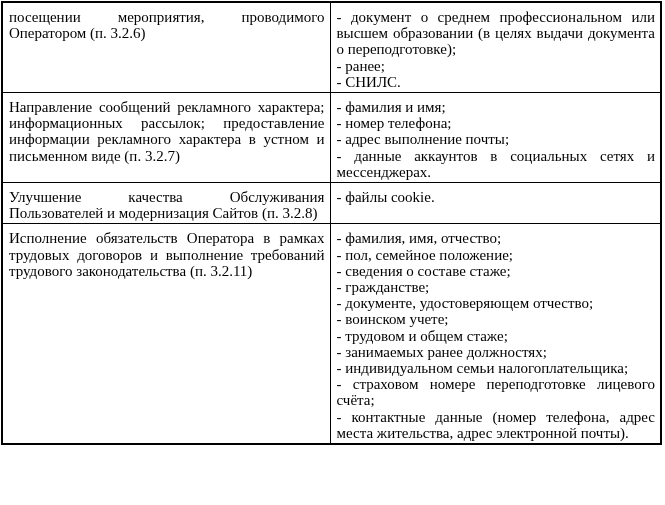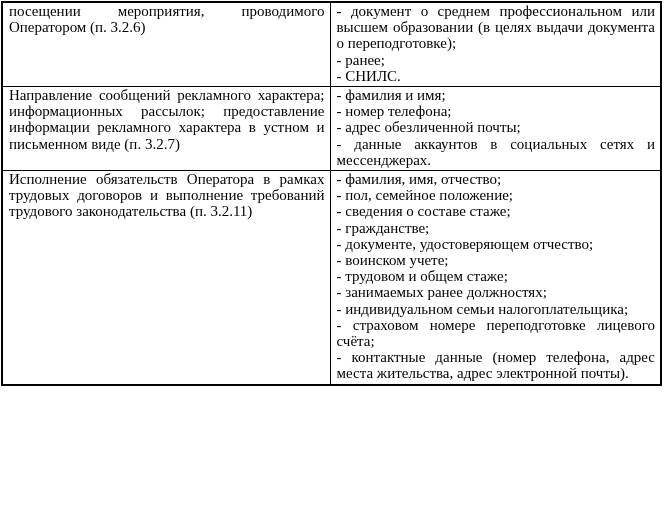--- a/index.html
+++ b/index.html
@@ -17,21 +17,21 @@
   table.doc-table {
     border-collapse: collapse;
     table-layout: fixed;
     width: 661px;
     margin: 1px 0 0 1px;
     border: 2px solid #000000;
   }
   table.doc-table td {
     border: 1px solid #000000;
     vertical-align: top;
-    padding: 0 5px 2px 6px;
+    padding: 6px 5px 2px 6px;
     overflow: hidden;
   }
   .para {
     font-family: "Liberation Serif", "DejaVu Serif", serif;
     font-size: 15px;
     line-height: 16.2px;
     color: #000000;
     text-align: justify;
   }
 </style>
@@ -55,22 +55,30 @@
             <div class="para">- СНИЛС.</div>
           </td>
         </tr>
         <tr>
           <td>
             <div class="para">Направление сообщений рекламного характера; информационных рассылок; предоставление информации рекламного характера в устном и письменном виде (п. 3.2.7)</div>
           </td>
           <td>
             <div class="para">- фамилия и имя;</div>
             <div class="para">- номер телефона;</div>
-            <div class="para">- адрес обезличенной почты;</div>
+            <div class="para">- адрес выполнение почты;</div>
             <div class="para">- данные аккаунтов в социальных сетях и мессенджерах.</div>
+          </td>
+        </tr>
+        <tr>
+          <td>
+            <div class="para">Улучшение качества Обслуживания Пользователей и модернизация Сайтов (п. 3.2.8)</div>
+          </td>
+          <td>
+            <div class="para">- файлы cookie.</div>
           </td>
         </tr>
         <tr>
           <td>
             <div class="para">Исполнение обязательств Оператора в рамках трудовых договоров и выполнение требований трудового законодательства (п. 3.2.11)</div>
           </td>
           <td>
             <div class="para">- фамилия, имя, отчество;</div>
             <div class="para">- пол, семейное положение;</div>
             <div class="para">- сведения о составе стаже;</div>

